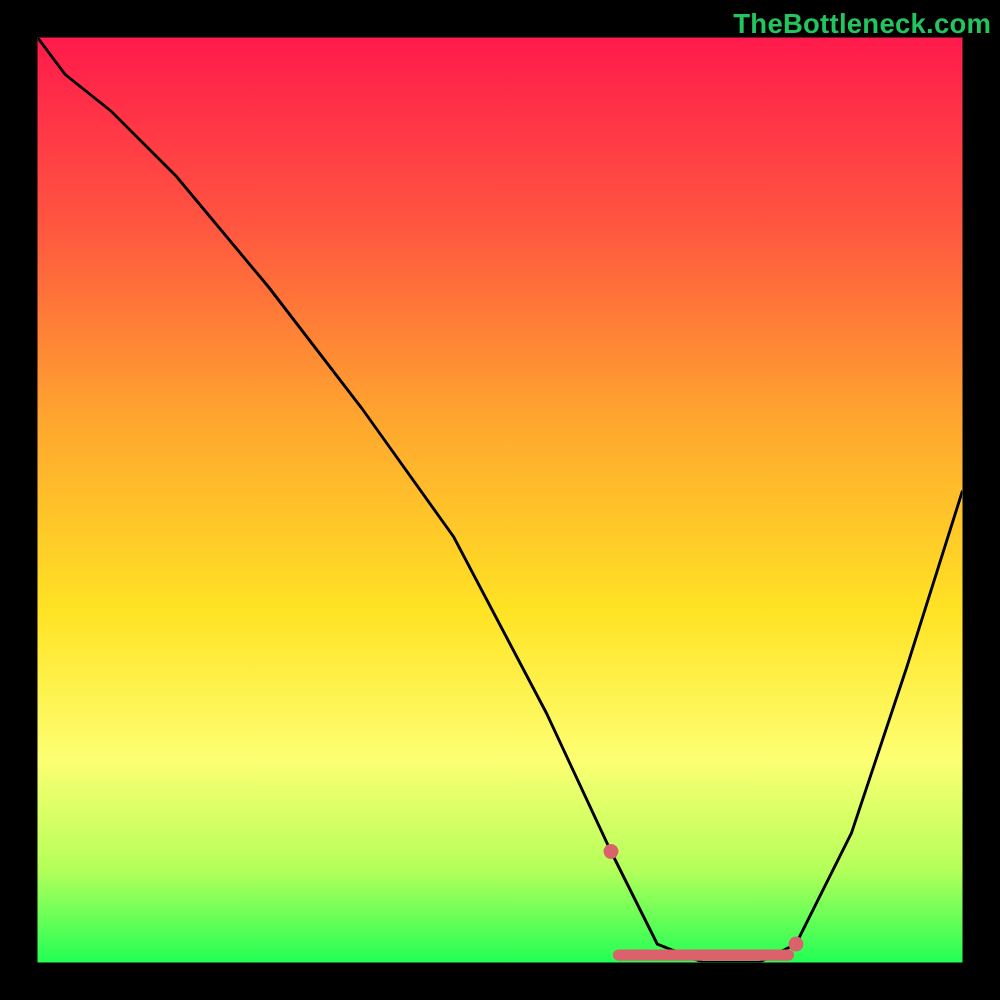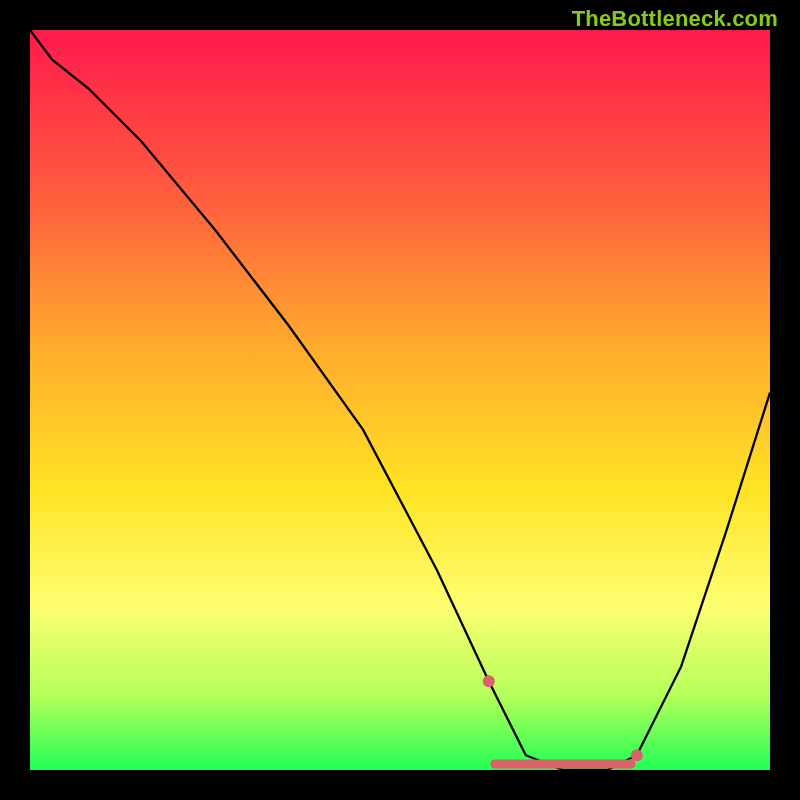--- a/index.html
+++ b/index.html
@@ -6,25 +6,25 @@
   html, body { width: 800px; height: 800px; overflow: hidden; background: #000; }
   .frame {
     position: relative;
     width: 800px;
     height: 800px;
     background: #000;
   }
   .watermark {
     position: absolute;
     top: 6px;
-    right: 22px;
+    right: 7px;
     font-family: Arial, Helvetica, sans-serif;
     font-size: 22px;
     font-weight: 600;
-    color: #84cc16;
+    color: #22c55e;
     letter-spacing: 0.2px;
     z-index: 10;
   }
   .plot {
     position: absolute;
     left: 30px;
     top: 30px;
     width: 740px;
     height: 740px;
     background: linear-gradient(

